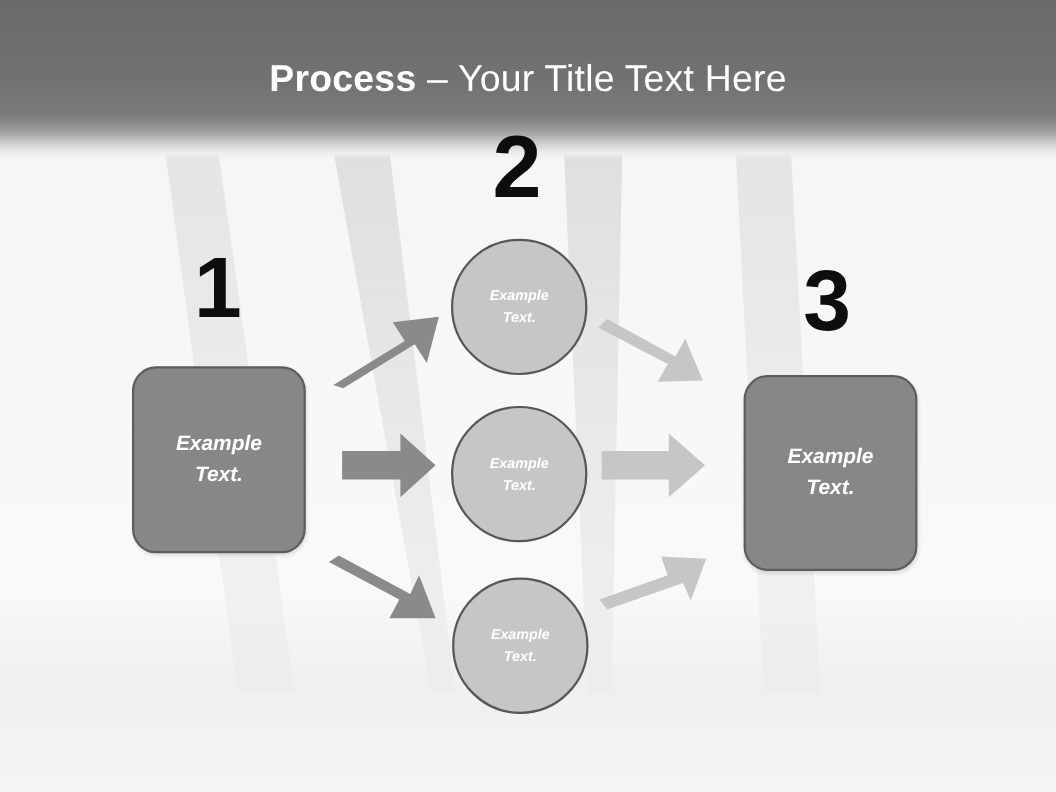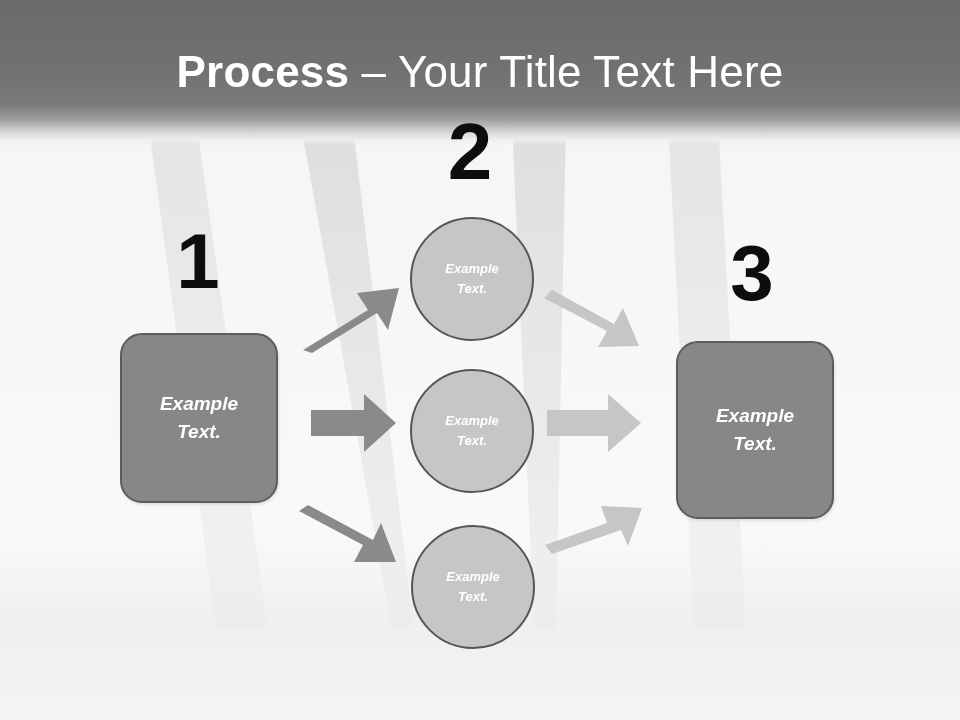--- a/index.html
+++ b/index.html
@@ -50,21 +50,21 @@
       #cfcfcf 90%,
       #eeeeee 96%,
       rgba(247,247,247,0) 100%);
   }
   .header-title {
     position: absolute;
     left: 0; top: 52px;
     width: 960px;
     text-align: center;
     color: #ffffff;
-    font-size: 44px;
+    font-size: 34px;
     line-height: 40px;
     letter-spacing: 0.2px;
     white-space: nowrap;
   }
   .header-title .strong { font-weight: bold; }
   .header-title .light  { font-weight: normal; }
 
   
   .step-number {
     position: absolute;

